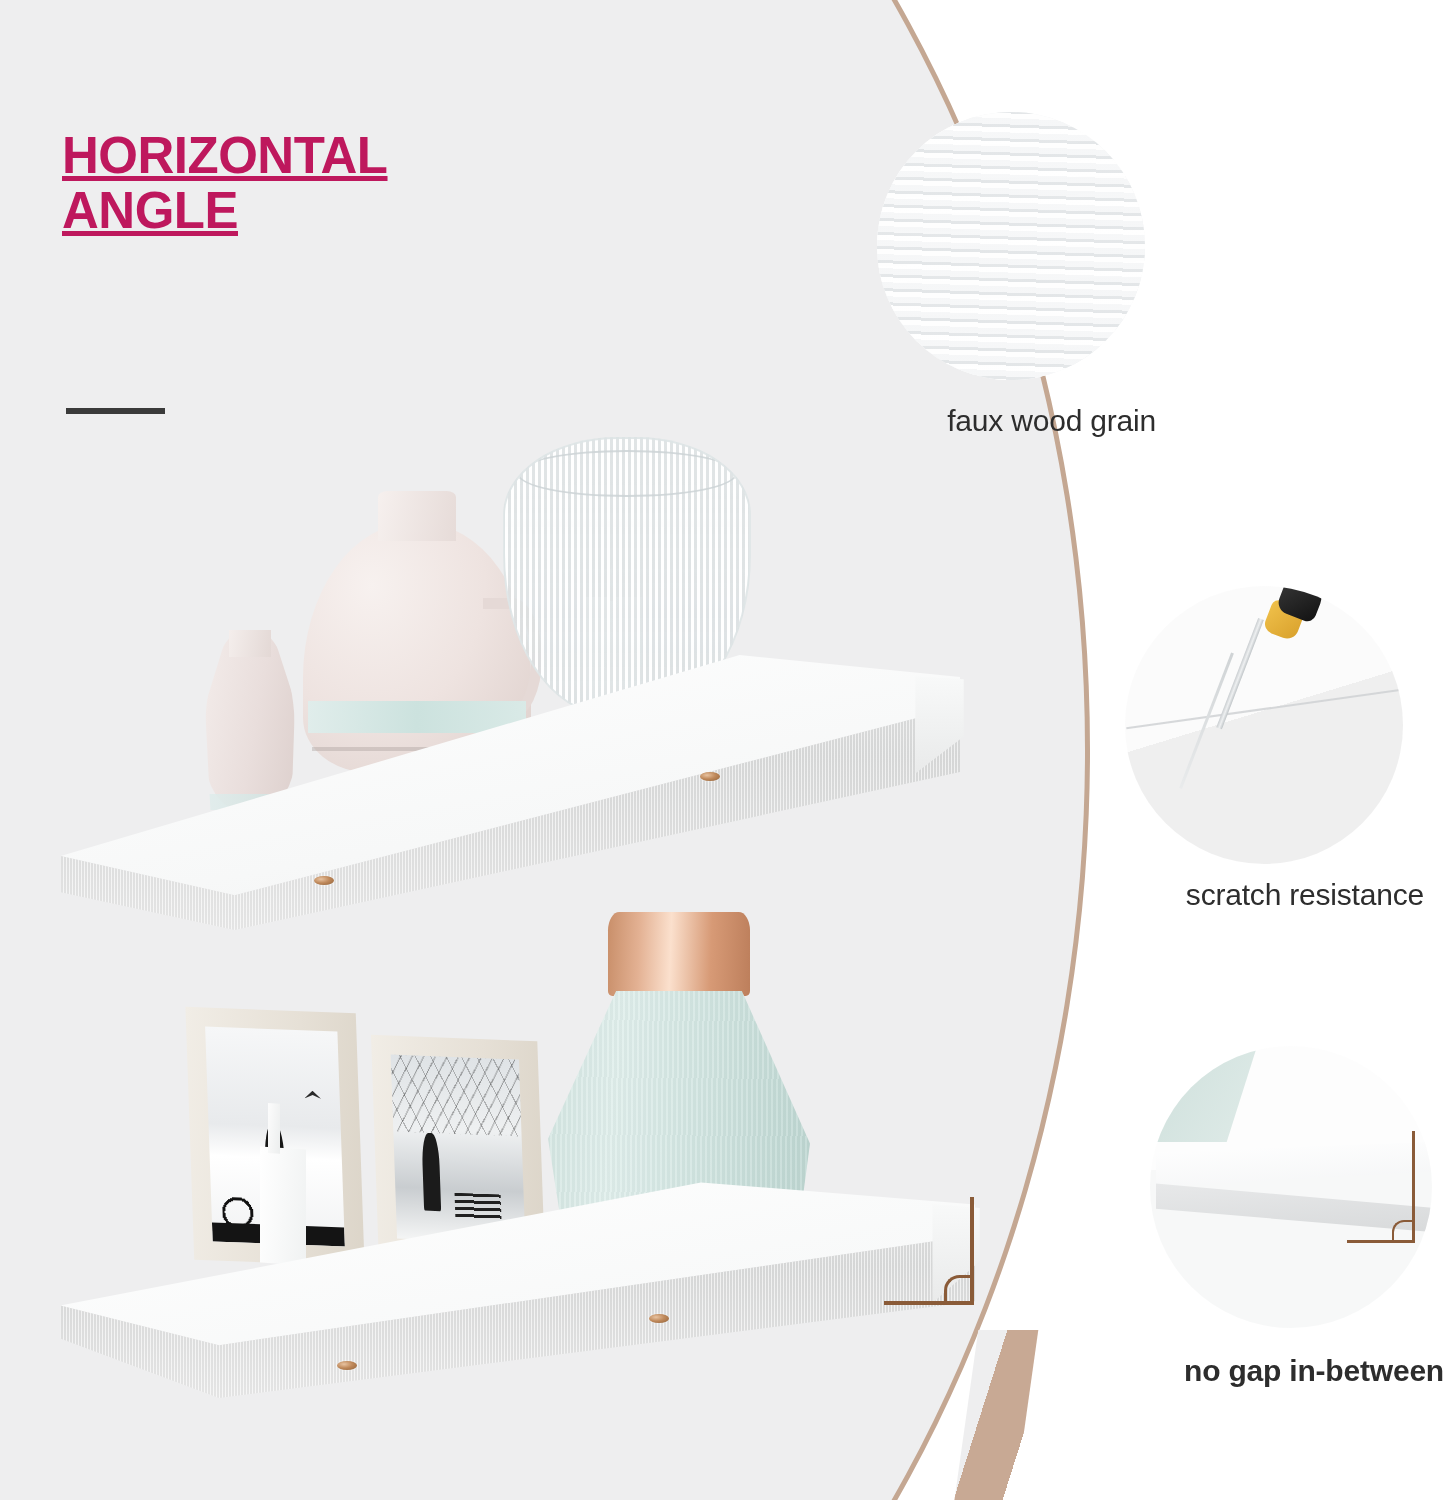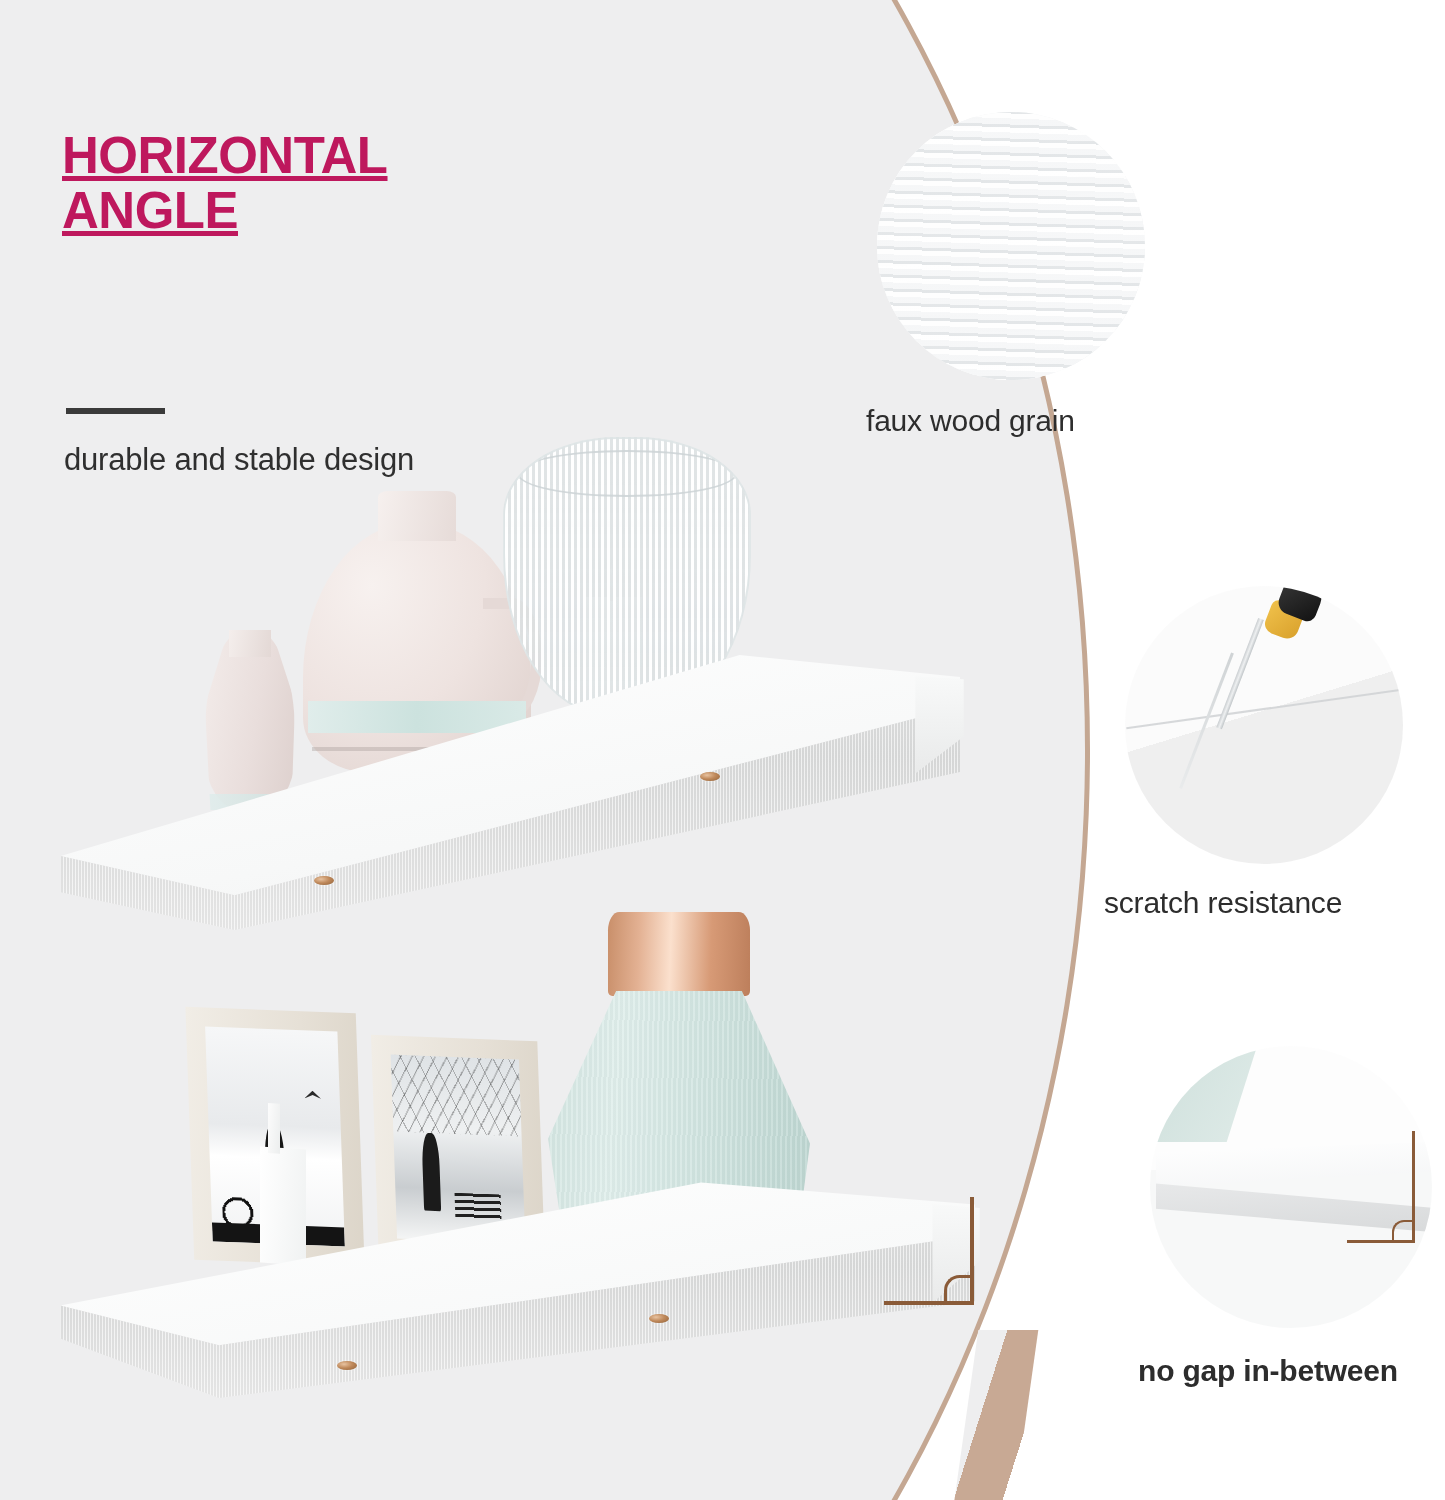--- a/index.html
+++ b/index.html
@@ -249,21 +249,21 @@
     background:#fcfcfc;
   }
   .grain{
     position:absolute; inset:0;
     background:
       repeating-linear-gradient(2deg, rgba(255,255,255,.95) 0 5px, rgba(226,229,231,.9) 5px 8px, rgba(246,247,248,.95) 8px 14px),
       repeating-linear-gradient(179deg, rgba(233,236,238,.55) 0 18px, rgba(255,255,255,.5) 18px 34px),
       linear-gradient(180deg,#fdfdfd,#f4f5f6);
   }
   .callout .cap{
-    text-align:left; font-size:30px; color:#2d2d2d; letter-spacing:-0.2px;
+    text-align:right; font-size:30px; color:#2d2d2d; letter-spacing:-0.2px;
     white-space:nowrap;
   }
 
   
   #callout-grain{ left:866px; top:112px; width:290px; }
   #callout-grain .swatch{ width:268px; height:268px; margin:0 auto; }
   #callout-grain .cap{ margin-top:24px; }
 
   
   #callout-scratch{ left:1104px; top:586px; width:320px; }
@@ -290,21 +290,21 @@
     background:linear-gradient(120deg,#f0c14b,#d9a12c);
     border-radius:22% 26% 34% 30%;
     transform:rotate(21deg);
   }
   #callout-scratch .driver-cap{
     position:absolute; left:56%; top:-3%; width:40px; height:40px;
     background:linear-gradient(130deg,#3a3a3a,#121212);
     border-radius:38% 46% 22% 30%;
     transform:rotate(21deg);
   }
-  #callout-scratch .cap{ margin-top:22px; }
+  #callout-scratch .cap{ margin-top:14px; }
 
   
   #callout-gap{ left:1138px; top:1046px; width:306px;font-weight:bold; }
   #callout-gap .swatch{
     width:282px; height:282px; margin:0 auto;
     background:linear-gradient(180deg,#fdfdfd 0 44%, #f7f8f8 44% 100%);
   }
   #callout-gap .mint{
     position:absolute; left:2%; top:0; width:36%; height:34%;
     background:linear-gradient(120deg,#cfe0dc,#dfebe8);
@@ -339,21 +339,20 @@
   <div class="arc-panel">
     <div class="arc-fill"></div>
   </div>
   <div class="arc-taper"></div>
 
   <div class="headline">
     <div class="l2">HORIZONTAL</div>
     <div class="l3">ANGLE</div>
   </div>
   <div class="rule"></div>
-  <div class="subhead">durable and stable design</div>
 
   <div class="vase-sm">
     <div class="neck"></div>
     <div class="base"></div>
   </div>
   <div class="jug">
     <div class="neck"></div>
     <div class="handle"></div>
     <div class="band"></div>
     <div class="ring"></div>

